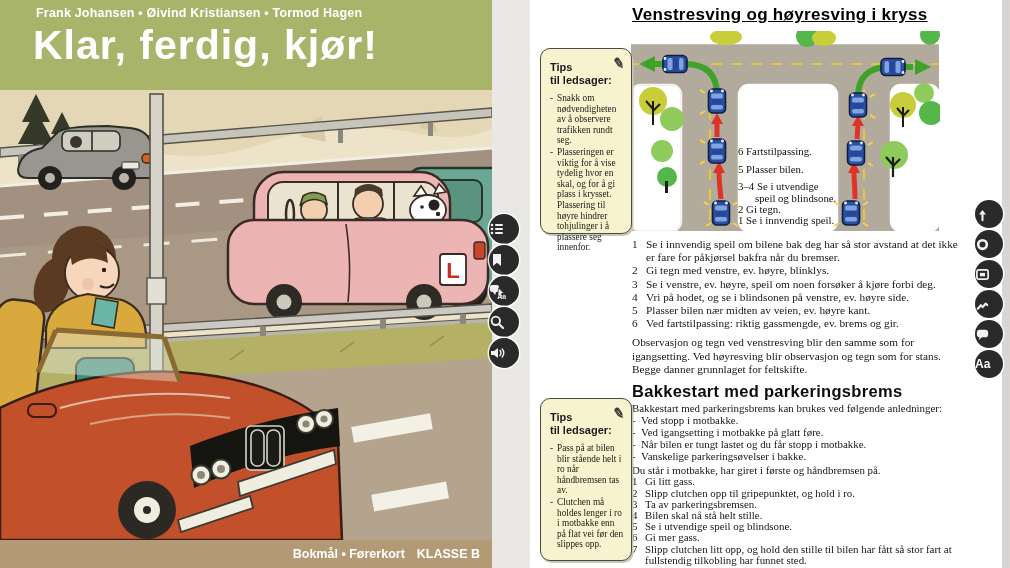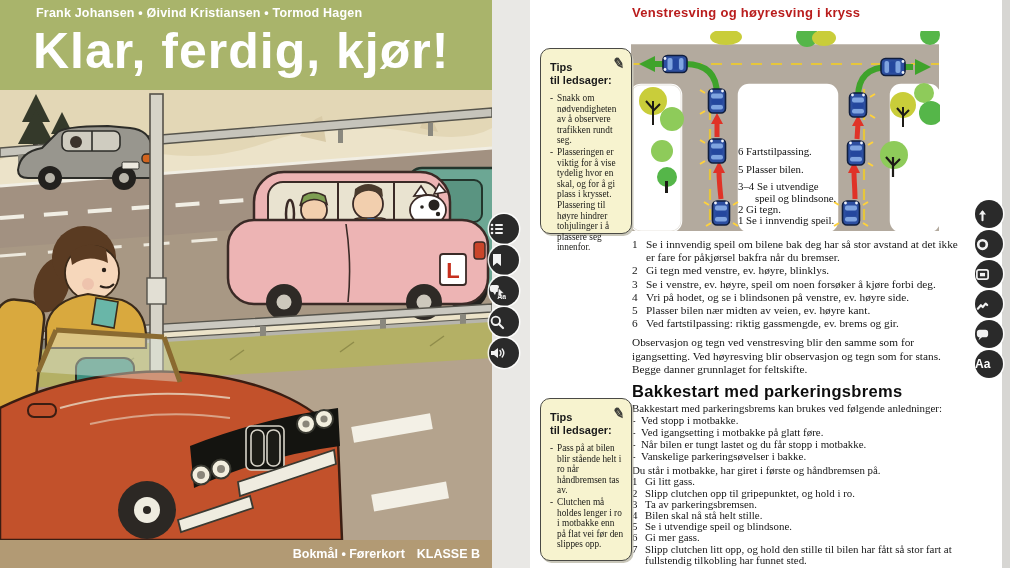--- a/index.html
+++ b/index.html
@@ -2,41 +2,41 @@
 <html><head>
 <meta charset="utf-8">
 <style>
   html,body{margin:0;padding:0;}
   #app{position:relative;width:1010px;height:568px;overflow:hidden;background:#fff;
        font-family:"Liberation Sans",sans-serif;}
   
   .cover{position:absolute;left:0;top:0;width:492px;height:568px;background:#ece3c9;}
   .cover-header{position:absolute;left:0;top:0;width:492px;height:90px;background:#a9b46b;color:#fff;}
   .authors{position:absolute;left:36px;top:6px;font-size:12.5px;font-weight:bold;letter-spacing:.2px;}
-  .cover-title{position:absolute;left:33px;top:22px;font-size:50px;font-weight:bold;letter-spacing:1px;}
+  .cover-title{position:absolute;left:33px;top:22px;font-size:41px;font-weight:bold;letter-spacing:1px;}
   .cover-art{position:absolute;left:0;top:90px;width:492px;height:450px;}
   .cover-footer{position:absolute;left:0;top:540px;width:492px;height:28px;background:#b29a74;
       color:#fff;font-size:12.5px;font-weight:bold;display:flex;align-items:center;justify-content:flex-end;
       padding-right:12px;box-sizing:border-box;}
   .cover-footer b{margin-left:12px;}
   
   .gutter{position:absolute;left:492px;top:0;width:38px;height:568px;background:#e9e8e5;}
   .scrollstrip{position:absolute;left:1002px;top:0;width:8px;height:568px;background:#d7d6d3;}
   
   .toolbar{position:absolute;display:flex;flex-direction:column;}
   .toolbar-mid{left:489px;top:214px;gap:1px;}
   .toolbar-right{left:975px;top:200px;gap:2px;}
   .cbtn{width:30px;height:30px;border-radius:50%;background:#2a2a2a;display:flex;align-items:center;
         justify-content:flex-start;box-shadow:0 0 0 1.5px rgba(255,255,255,.85);cursor:pointer;}
   .toolbar-right .cbtn{width:28px;height:28px;}
   .cbtn svg{display:block;}
   .aa-label{color:#fff;font-size:12px;font-weight:bold;font-family:"Liberation Sans",sans-serif;}
   
   .page{position:absolute;left:530px;top:0;width:472px;height:568px;background:#fff;color:#1b1b1b;}
-  .h1{position:absolute;left:102px;top:5px;font-size:13px;font-weight:bold;letter-spacing:.3px;color:#b91c1c;}
+  .h1{position:absolute;left:102px;top:5px;font-size:17px;font-weight:bold;letter-spacing:.3px;color:#000000;text-decoration:underline;}
   .diagram{position:absolute;left:100px;top:31px;width:310px;height:200px;}
   .diagram-labels{position:absolute;left:208px;top:146px;width:136px;
       font-family:"Liberation Serif",serif;font-size:10.8px;line-height:11px;color:#111;}
   .diagram-labels div:nth-of-type(1){margin-bottom:7px;}
   .diagram-labels div:nth-of-type(2){margin-bottom:6px;}
   .diagram-labels div:nth-of-type(3){margin-bottom:1px;}
   .diagram-labels div:nth-of-type(4){padding-left:17px;}
   .bodycol{position:absolute;left:102px;top:238px;width:336px;
       font-family:"Liberation Serif",serif;font-size:11.3px;line-height:13.2px;color:#161616;}
   .numlist .row{display:flex;}

